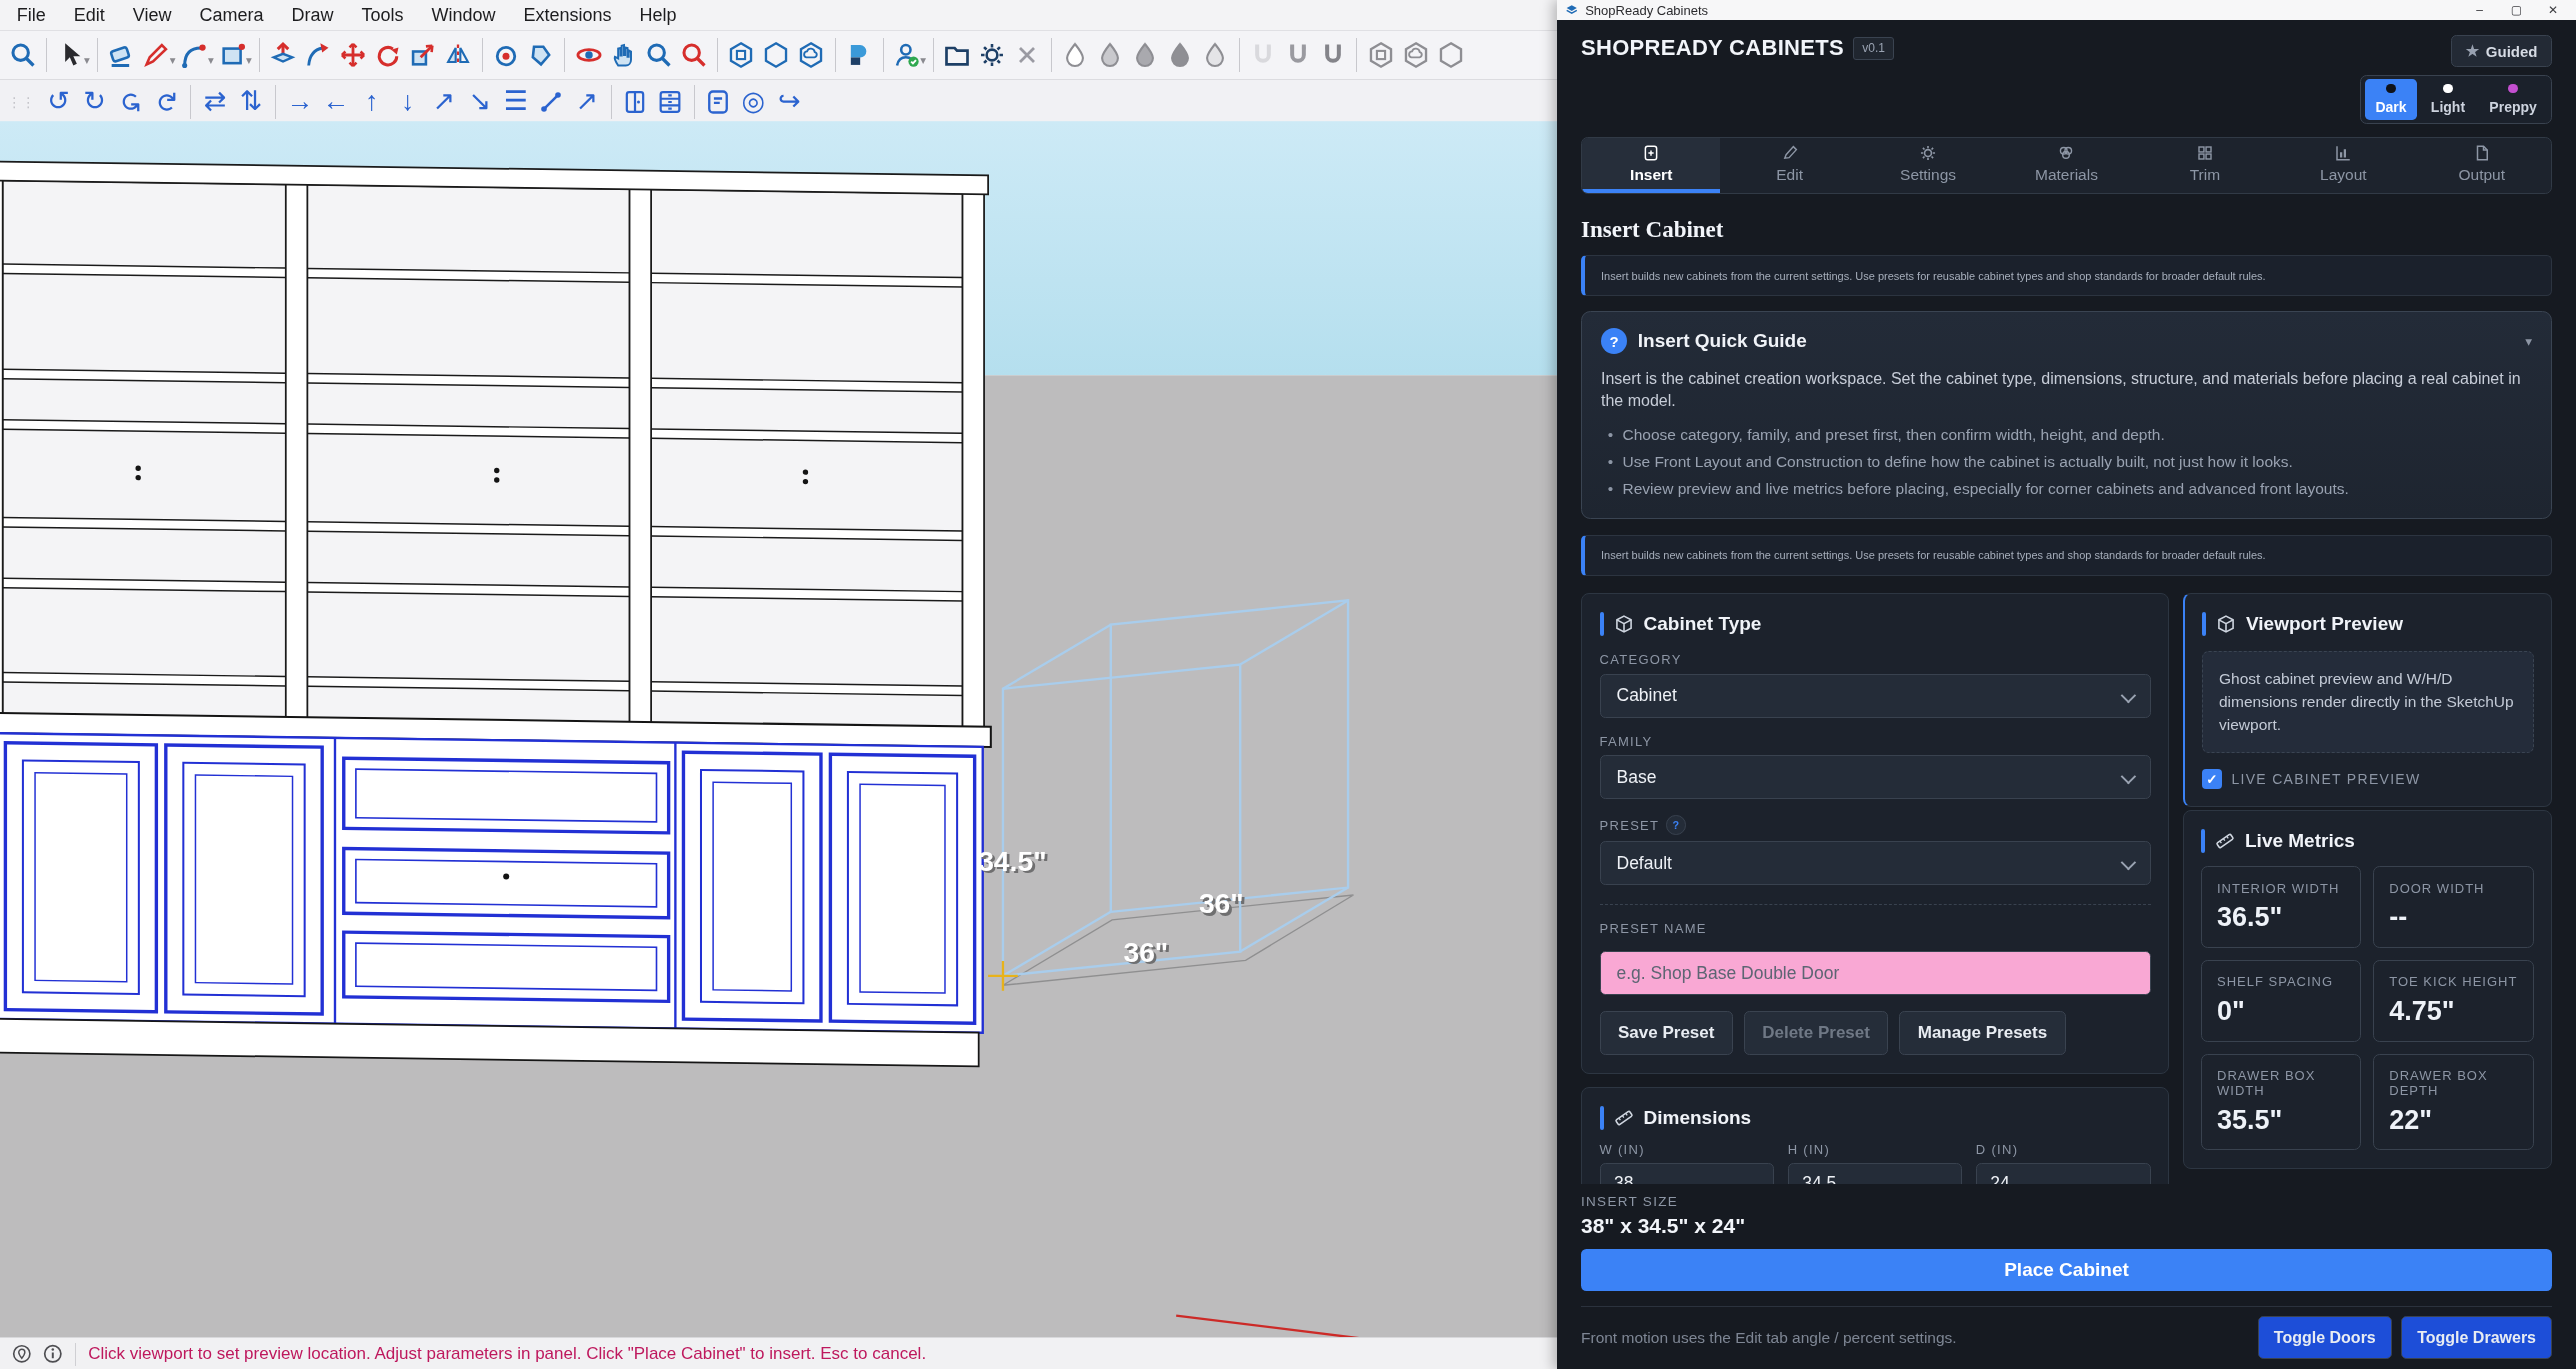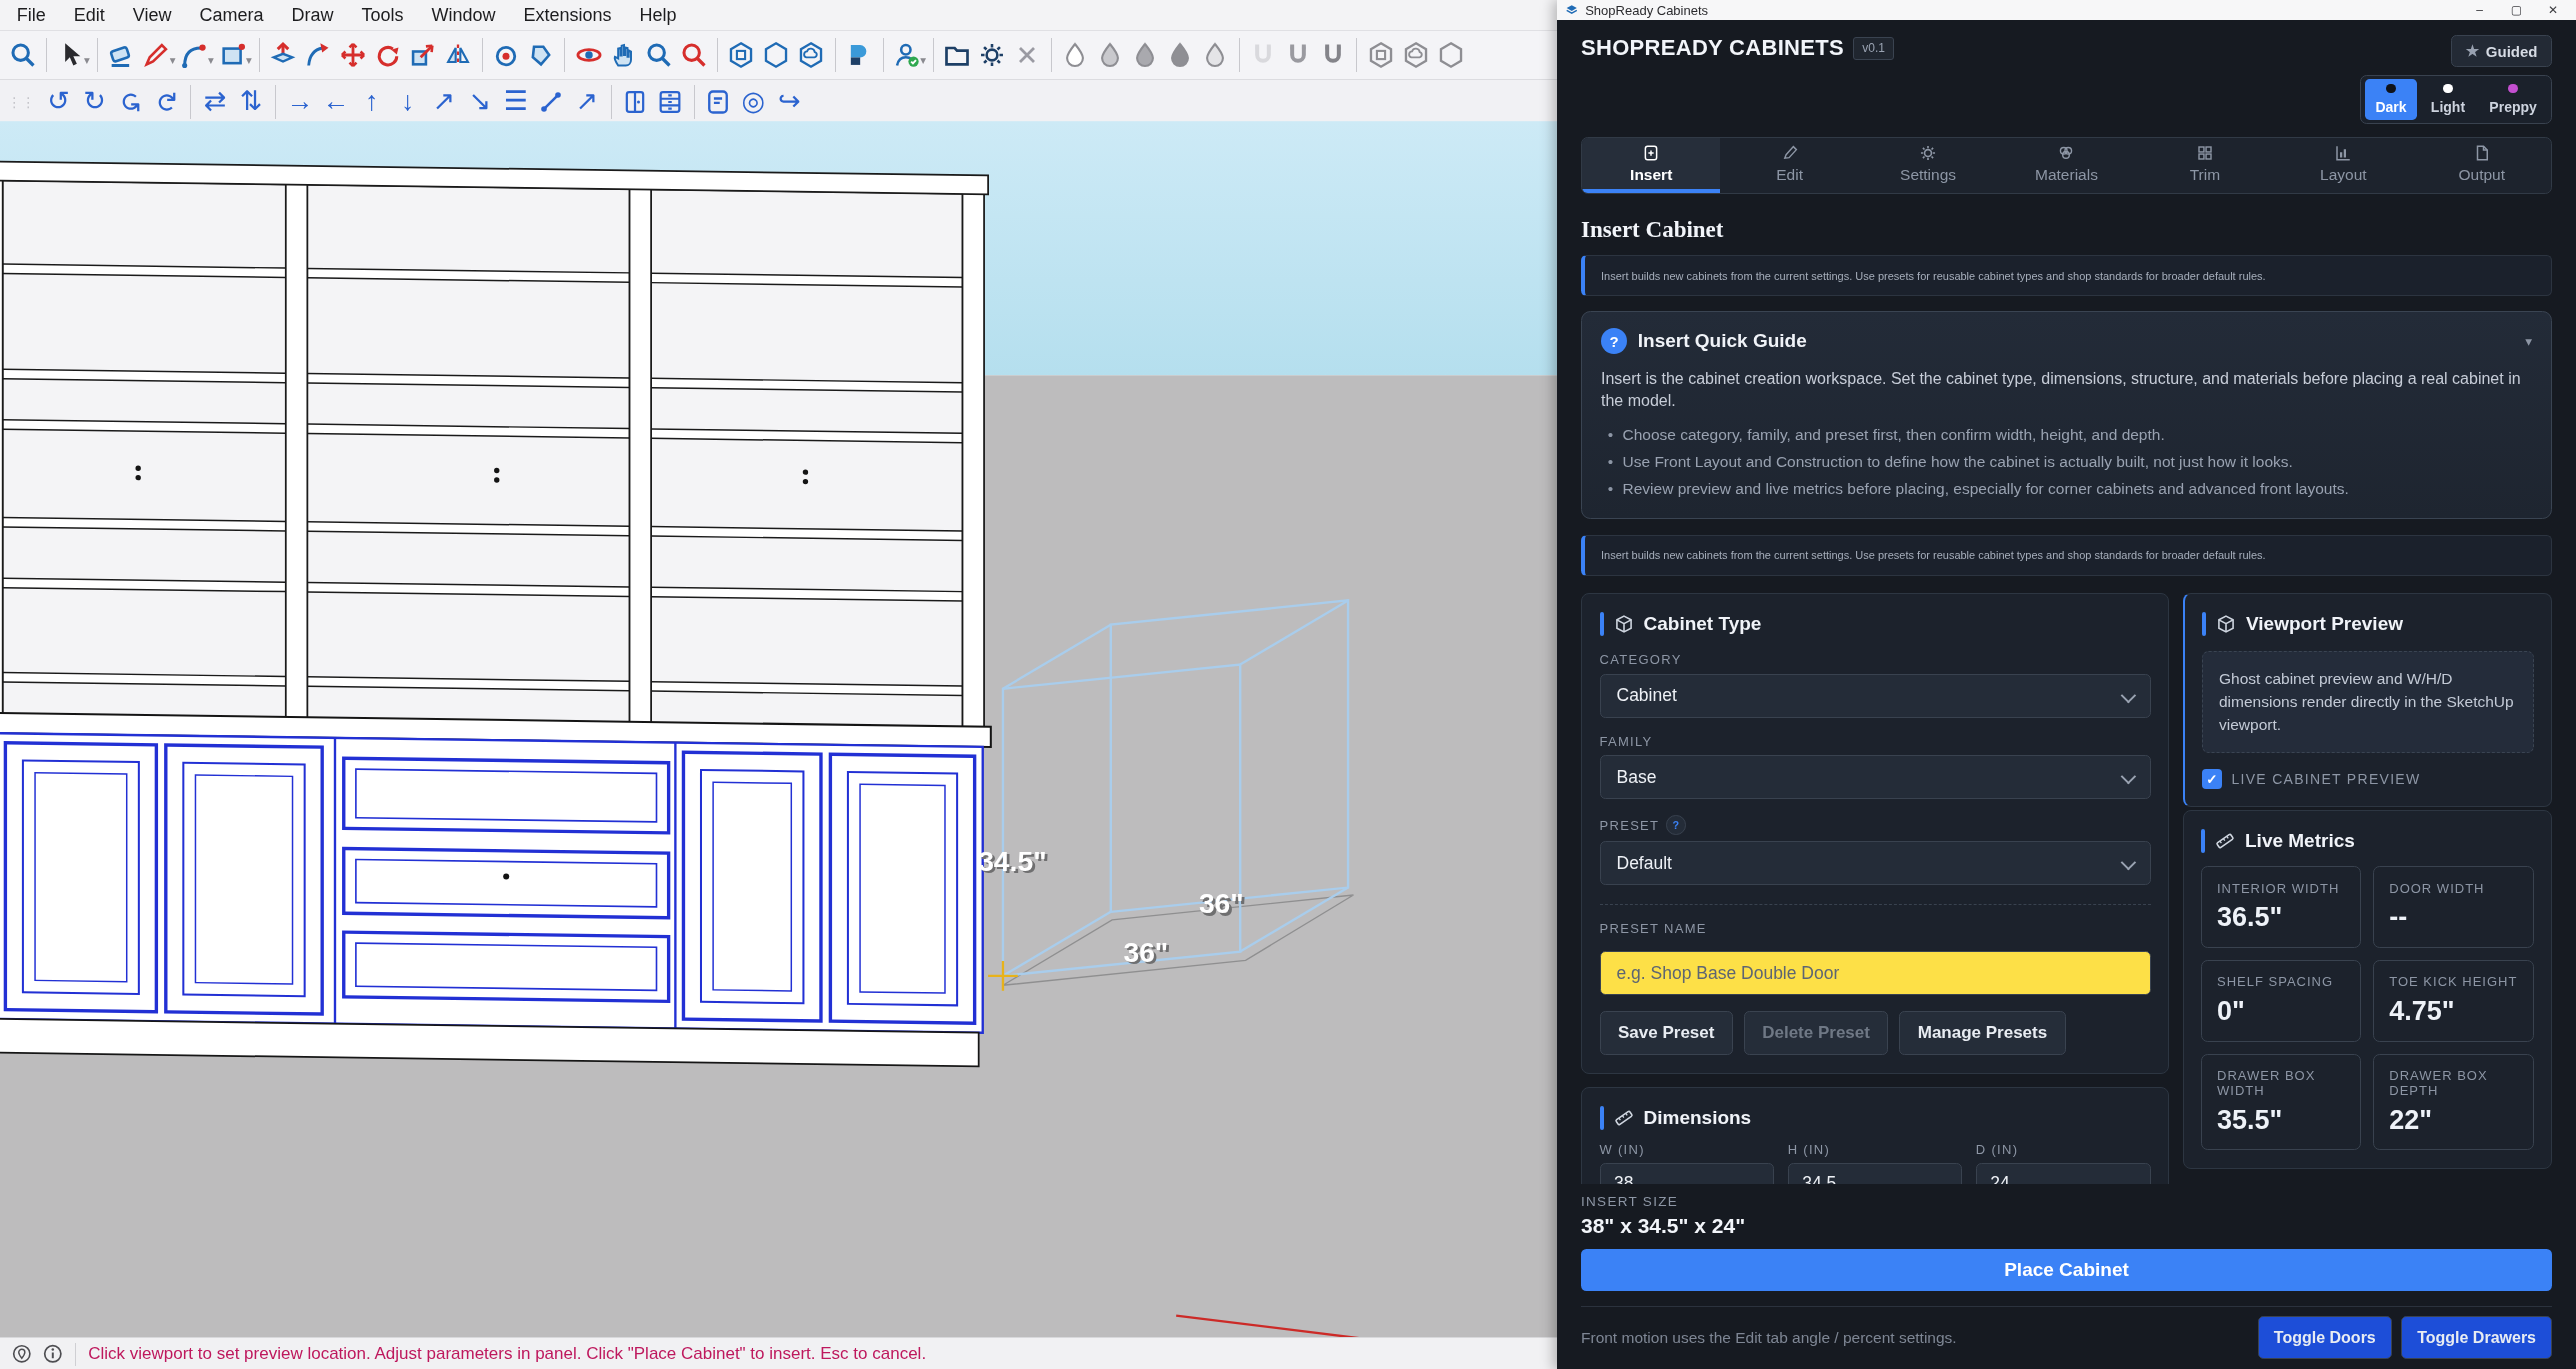--- a/index.html
+++ b/index.html
@@ -71,21 +71,21 @@
   .chead svg{width:20px;height:20px;color:#cfd6e0;}
   .ctitle{font-size:19px;font-weight:800;color:#f0f3f8;}
   .flabel{margin:16px 0 6.7px;font-size:13px;letter-spacing:1.3px;color:#8d96a5;display:flex;align-items:center;gap:6.7px;}
   .qmini{width:17.5px;height:17.5px;border-radius:50%;background:#242c38;border:0.7px solid #39424f;color:#3b82f6;
     font-weight:800;font-size:10.8px;display:inline-flex;align-items:center;justify-content:center;letter-spacing:0;}
   .select{position:relative;height:42px;background:#242c38;border:0.7px solid #39424f;border-radius:5.4px;
     display:flex;align-items:center;padding:0 16px;font-size:17.5px;color:#eef1f6;}
   .select::after{content:"";position:absolute;right:16px;top:15px;width:8.8px;height:8.8px;border-right:2px solid #9aa3b2;
     border-bottom:2px solid #9aa3b2;transform:rotate(45deg);}
   .dashes{border-top:0.7px dashed #39424f;margin:19px 0 1.3px;}
-  .tinput{height:42px;background:#fde047;border:0.7px solid #39424f;border-radius:5.4px;display:flex;align-items:center;
+  .tinput{height:42px;background:#f9a8d4;border:0.7px solid #39424f;border-radius:5.4px;display:flex;align-items:center;
     padding:0 16px;font-size:17.5px;color:#5d6573;margin-top:15px;}
   .btnrow{display:flex;gap:10.8px;margin-top:16px;}
   .btn{background:#252d39;border:0.7px solid #3a4350;border-radius:5.4px;padding:10.8px 17.5px;font-size:17px;font-weight:800;color:#e8ecf2;}
   .btn.muted{color:#6f7885;}
   .dimgrid{display:grid;grid-template-columns:1fr 1fr 1fr;gap:13.5px;margin-top:12px;}
   .dim label{display:block;font-size:13px;letter-spacing:1.3px;color:#8d96a5;margin-bottom:6px;}
   .dim .val{height:39px;background:#242c38;border:0.7px solid #39424f;border-radius:5.4px;display:flex;align-items:center;
     padding:0 13.5px;font-size:17.5px;color:#eef1f6;}
   .collapse{margin-top:12px;height:54px;background:#1c222c;border:0.7px solid #2d3642;border-radius:8px;
     display:flex;align-items:center;gap:10px;padding:0 17.5px;}

